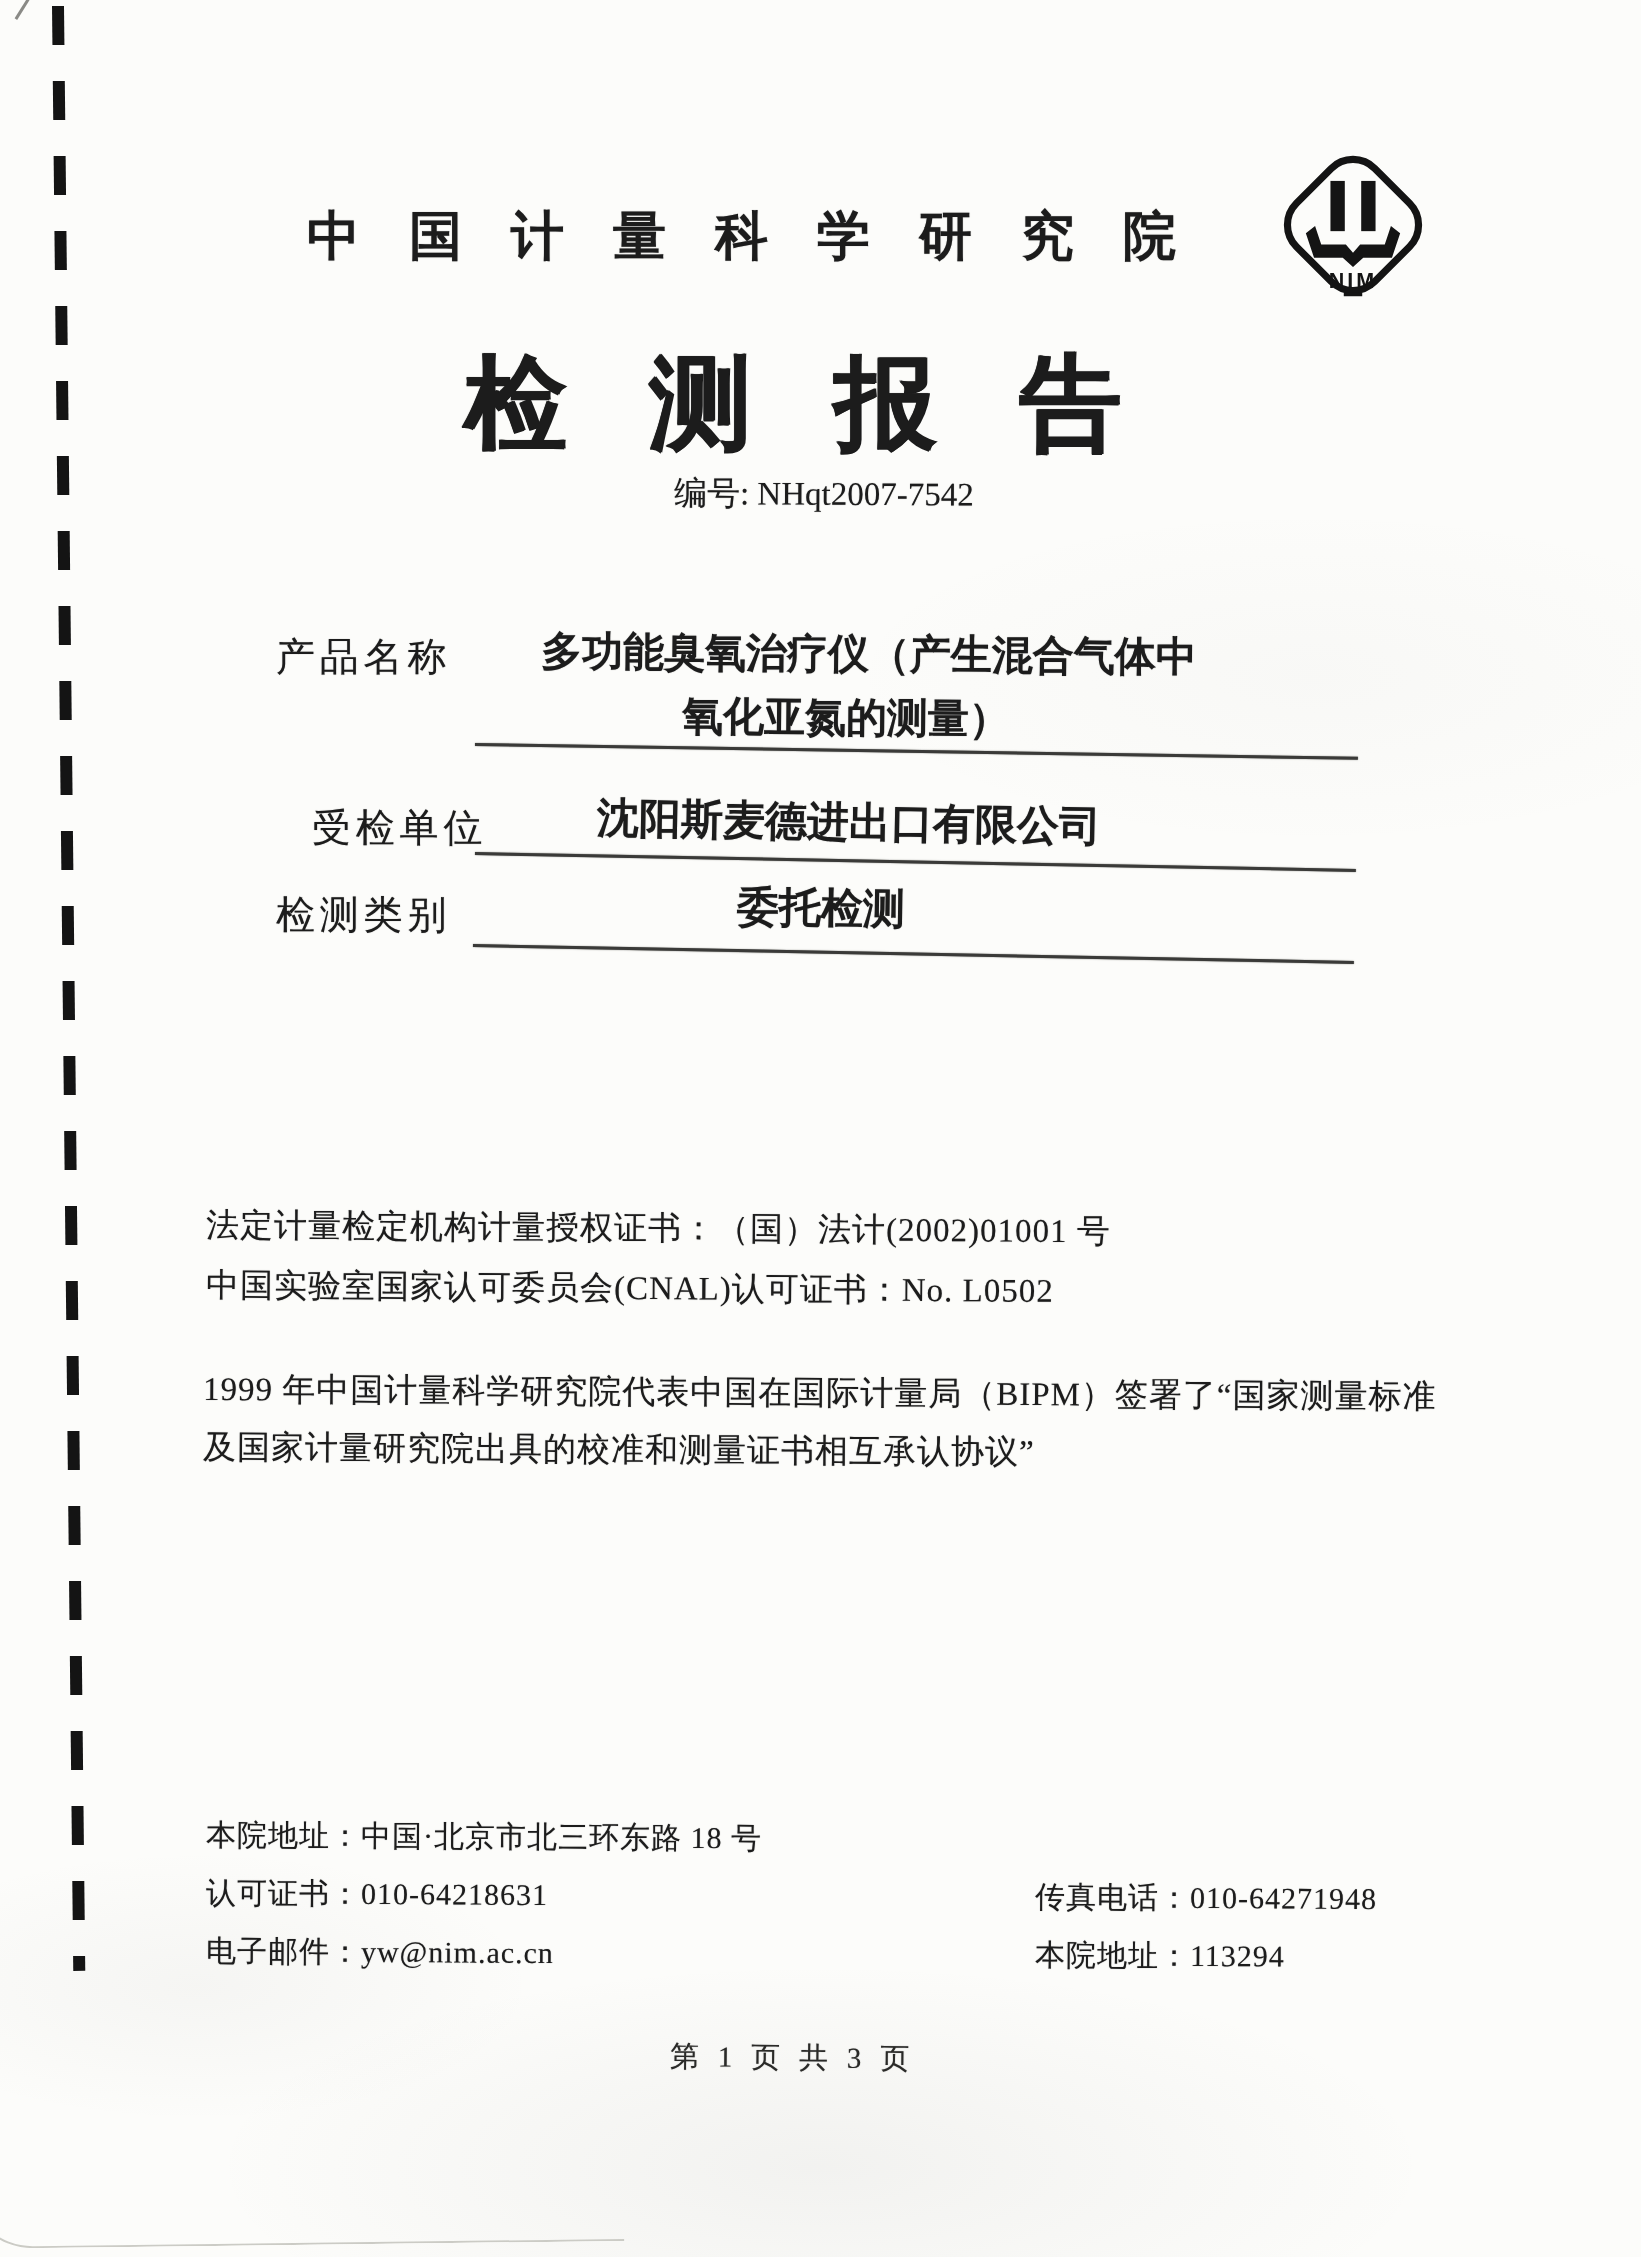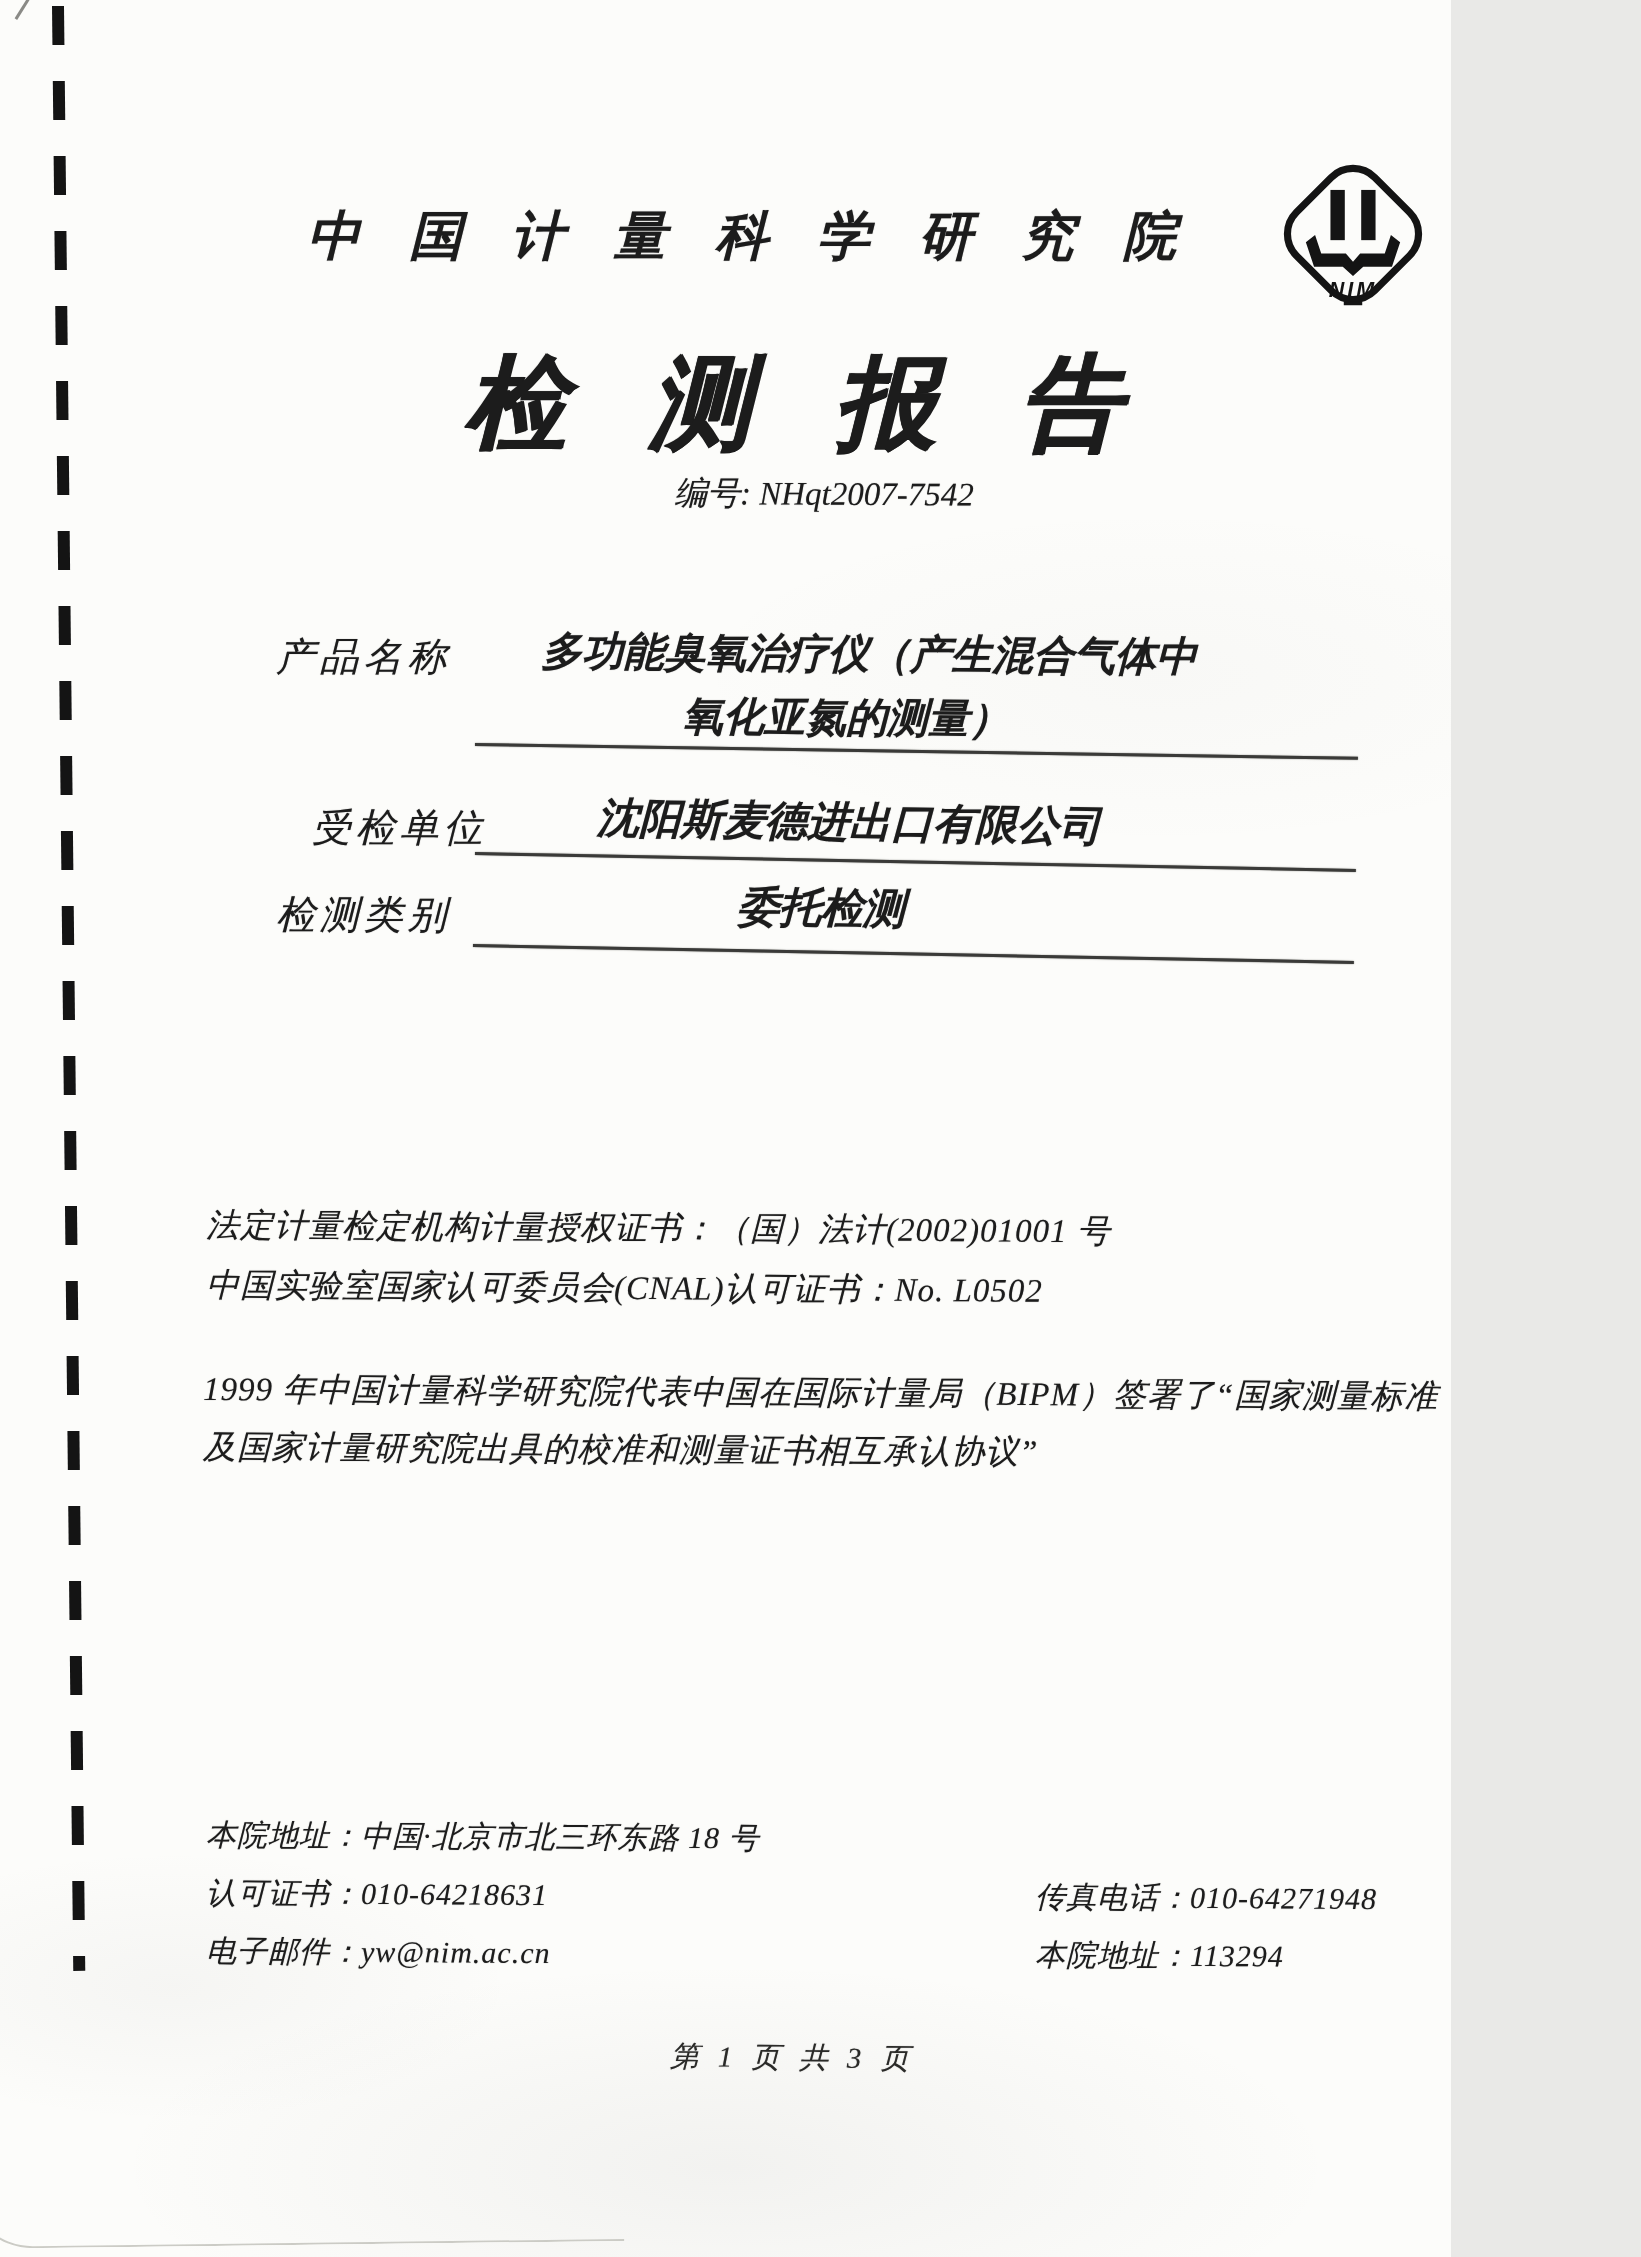--- a/index.html
+++ b/index.html
@@ -1,46 +1,45 @@
 <!DOCTYPE html>
 <html><head>
 <meta charset="utf-8">
 <style>
   html,body{margin:0;padding:0;background:#e9e9e7;}
   .page{
-    position:relative; width:1451px; height:2257px; overflow:hidden;
+    position:relative; width:1641px; height:2257px; overflow:hidden;
     background:#fcfcfa;
     background-image:
       radial-gradient(ellipse 869px 290px at 50% 96%, rgba(110,110,105,0.07), rgba(0,0,0,0) 70%),
       radial-gradient(ellipse 483px 193px at 12% 88%, rgba(120,120,115,0.05), rgba(0,0,0,0) 70%),
       radial-gradient(ellipse 676px 241px at 80% 30%, rgba(130,130,125,0.03), rgba(0,0,0,0) 70%);
     font-family:"Liberation Serif","DejaVu Serif",serif;
     color:#1c1c1c;
-    font-style:italic;
   }
   .scan{ text-shadow:0 0 1px rgba(20,20,20,0.45); }
   .abs{ position:absolute; }
 
   
   .binding{
     position:absolute; left:52px; top:5.8px; width:11.6px; height:1965px;
     background:repeating-linear-gradient(to bottom,#141414 0px,#141414 39px,rgba(0,0,0,0) 39px,rgba(0,0,0,0) 75px);
     transform:rotate(-0.62deg); transform-origin:top center;
   }
   .corner-tick{
     position:absolute; left:21px; top:-3.9px; width:2.9px; height:25px;
     background:#8a8a86; transform:rotate(32deg);
   }
 
   .org-title{
     left:307px; top:201px; font-size:53px; letter-spacing:49px;
     font-weight:600; white-space:nowrap;
   }
 
-  .logo{ left:1271px; top:151px; width:164px; height:166px; }
+  .logo{ left:1271px; top:142px; width:164px; height:166px; }
 
   .report-title{
     left:464px; top:336px; font-size:102px; font-weight:bold; white-space:nowrap;
     letter-spacing:83px;
     text-shadow:1.4px 0 0 currentColor, 0 1px 0 currentColor, 0 0 1px rgba(0,0,0,0.5);
   }
   .report-number{
     left:674px; top:471px; font-size:33px; white-space:nowrap;
     transform:rotate(0.3deg); transform-origin:left center;
   }

